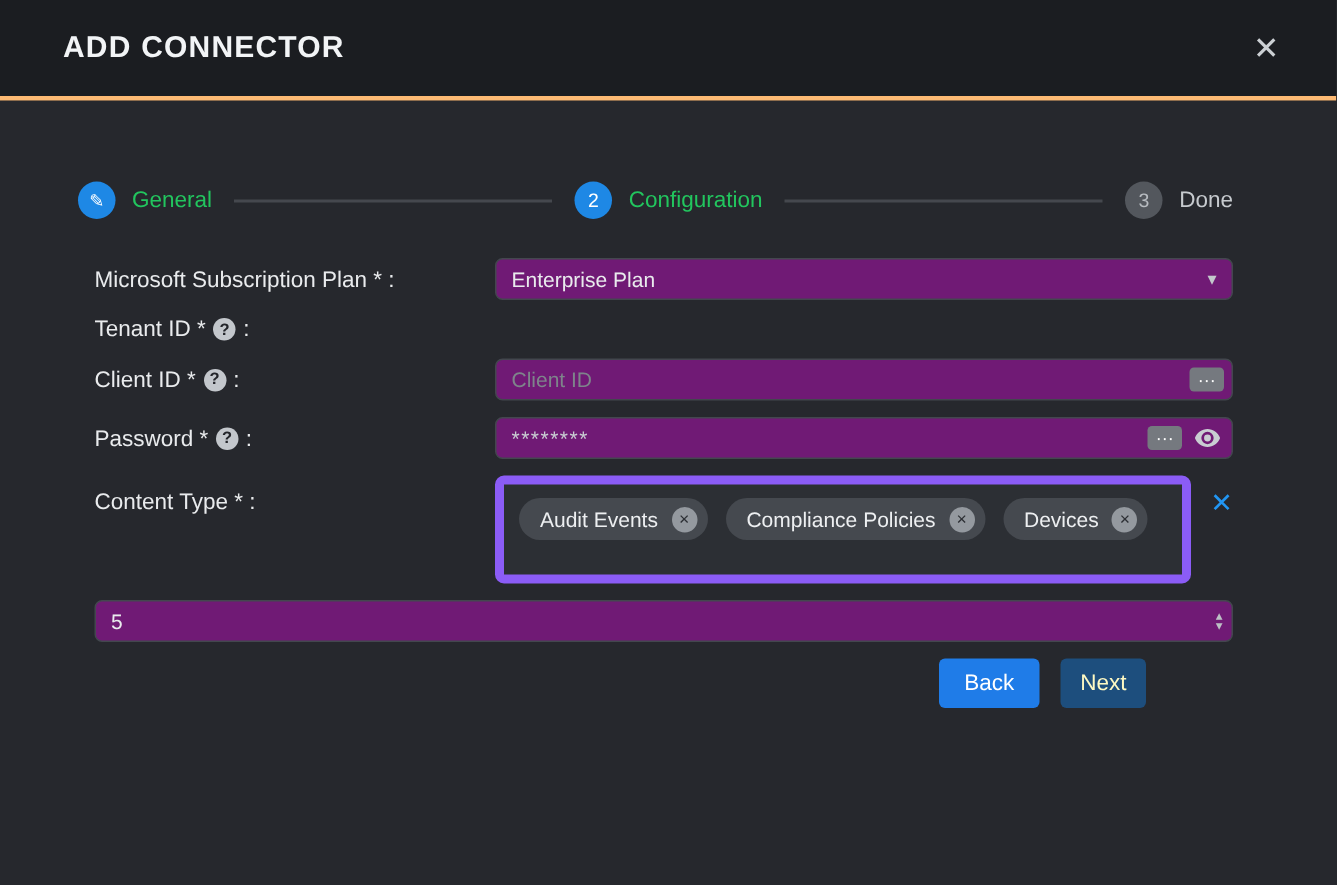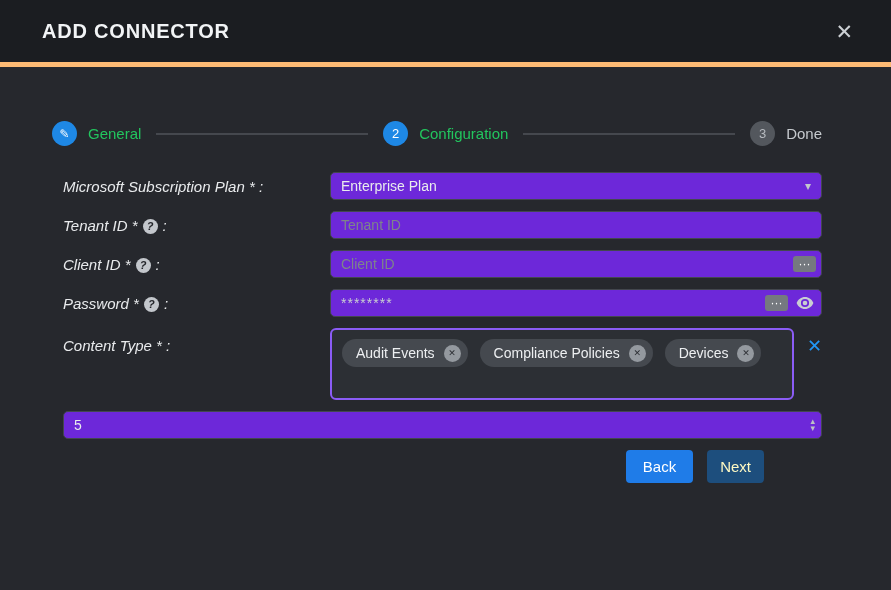--- a/index.html
+++ b/index.html
@@ -2,67 +2,67 @@
 <html><head>
 <meta charset="utf-8">
 <style>
   * { box-sizing: border-box; }
   html, body { margin: 0; padding: 0; background: #26282d; }
   body { font-family: "Liberation Sans", "DejaVu Sans", sans-serif; }
 
   .dialog { width: 891px; height: 590px; background: #26282d; position: relative; overflow: hidden; }
 
   .dialog-header { height: 67px; background: #1b1d21; display: flex; align-items: center;
-    justify-content: space-between; padding: 0 38px 0 42px; border-bottom: 5px solid #fdba74; gap: 36px; }
+    justify-content: space-between; padding: 0 38px 0 42px; border-bottom: 3px solid #fdba74; gap: 36px; }
   .dialog-title { color: #f2f4f6; font-size: 20px; font-weight: 600; letter-spacing: .8px; margin: 0; }
   .close-btn { color: #ccd0d4; font-size: 21px; line-height: 1; cursor: pointer; }
 
   .stepper { display: flex; align-items: center; margin: 54px 69px 26px 52px; }
   .step { display: flex; align-items: center; gap: 11px; flex: none; }
   .step-circle { width: 25px; height: 25px; border-radius: 50%; display: flex; align-items: center;
     justify-content: center; font-size: 13px; color: #fff; flex: none; }
   .step-circle.blue { background: #1e88e5; }
   .step-circle.blue .pencil { font-size: 12px; }
   .step-circle.gray { background: #53575d; color: #b7bbc0; }
   .step-label { color: #22c55e; font-size: 15px; }
   .step-label.dim { color: #c6cace; }
   .step-line { flex: 1; height: 2px; background: #45484e; margin: 0 15px; }
 
   .form { padding: 0 69px 0 63px; }
   .row { display: flex; align-items: center; margin-bottom: 11px; }
   .row.chips, .row.ssl { align-items: flex-start; }
   .flabel { width: 267px; flex: none; color: #e9ebed; font-size: 15px; display: flex;
-    align-items: flex-end; gap: 5px; padding-right: 14px; font-style: italic; }
+    align-items: center; gap: 5px; padding-right: 14px; }
   .row.chips .flabel { padding-top: 9px; }
   .row.ssl .flabel { display: block; line-height: 19px; padding-top: 0; }
   .row.ssl .flabel span { display: inline-block; max-width: 200px; }
   .help-icon { width: 15px; height: 15px; border-radius: 50%; background: #c3c7cc; color: #23252a;
     font-size: 11px; font-weight: 700; display: inline-flex; align-items: center; justify-content: center;
     flex: none; cursor: pointer; }
   .control { flex: 1; position: relative; min-width: 0; }
 
-  .tbox { width: 100%; height: 28px; background: #6d28d9; border: 1px solid #43474e; border-radius: 5px;
+  .tbox { width: 100%; height: 28px; background: #701a75; border: 1px solid #43474e; border-radius: 5px;
     color: #e9ebed; font-size: 14px; padding: 4px 10px; outline: none; font-family: inherit; display: block; gap: 24px; }
   input.tbox::placeholder { color: #7e848b; }
   .pr36 { padding-right: 36px; }
   .pr60 { padding-right: 60px; }
   .masked { color: #c9cdd2; letter-spacing: 1px; }
 
   .select { display: flex; align-items: center; justify-content: space-between; cursor: pointer; }
   .chevron { color: #c3c7cc; font-size: 12px; line-height: 1; }
 
   .more-btn { position: absolute; top: 50%; transform: translateY(-50%); width: 23px; height: 16px;
     background: #75797f; border-radius: 3px; color: #fff; font-size: 12px; line-height: 1;
     display: flex; align-items: center; justify-content: center; cursor: pointer; }
   .more-btn.r6 { right: 6px; }
   .more-btn.r34 { right: 34px; }
   .eye { position: absolute; right: 8px; top: 50%; transform: translateY(-50%); display: flex; cursor: pointer; }
 
   .content-wrap { display: flex; align-items: flex-start; }
-  .chipbox { flex: 1; min-height: 72px; background: #2c2f34; border: 2px solid #8b5cf6; border-radius: 6px;
+  .chipbox { flex: 1; min-height: 72px; background: #2c2f34; border: 6px solid #8b5cf6; border-radius: 6px;
     padding: 9px 10px; display: flex; flex-wrap: wrap; gap: 12px; align-content: flex-start; }
   .chip { height: 28px; background: #45494f; border-radius: 14px; display: inline-flex; align-items: center;
     gap: 9px; padding: 0 7px 0 14px; color: #edeff1; font-size: 14px; flex: none; }
   .chip-x { width: 17px; height: 17px; border-radius: 50%; background: #94999f; color: #2c2f34;
     font-size: 9px; font-weight: 700; display: flex; align-items: center; justify-content: center; cursor: pointer; }
   .clear-x { color: #2196f3; font-size: 18px; font-weight: 700; margin: 9px 0 0 13px; line-height: 1;
     cursor: pointer; flex: none; }
 
   .spinner { position: absolute; right: 7px; top: 50%; transform: translateY(-50%); display: flex;
     flex-direction: column; align-items: center; color: #bcc0c5; cursor: pointer; }
@@ -125,23 +125,20 @@
     </div>
 
     <div class="row">
       <div class="flabel">
         <span>Tenant ID *</span>
         <span class="help-icon">
             <span>?</span>
           </span>
         <span>:</span>
       </div>
-      <div class="control">
-        <input class="tbox" type="text" placeholder="Tenant ID" style="">
-      </div>
     </div>
 
     <div class="row">
       <div class="flabel">
         <span>Client ID *</span>
         <span class="help-icon">
             <span>?</span>
           </span>
         <span>:</span>
       </div>

